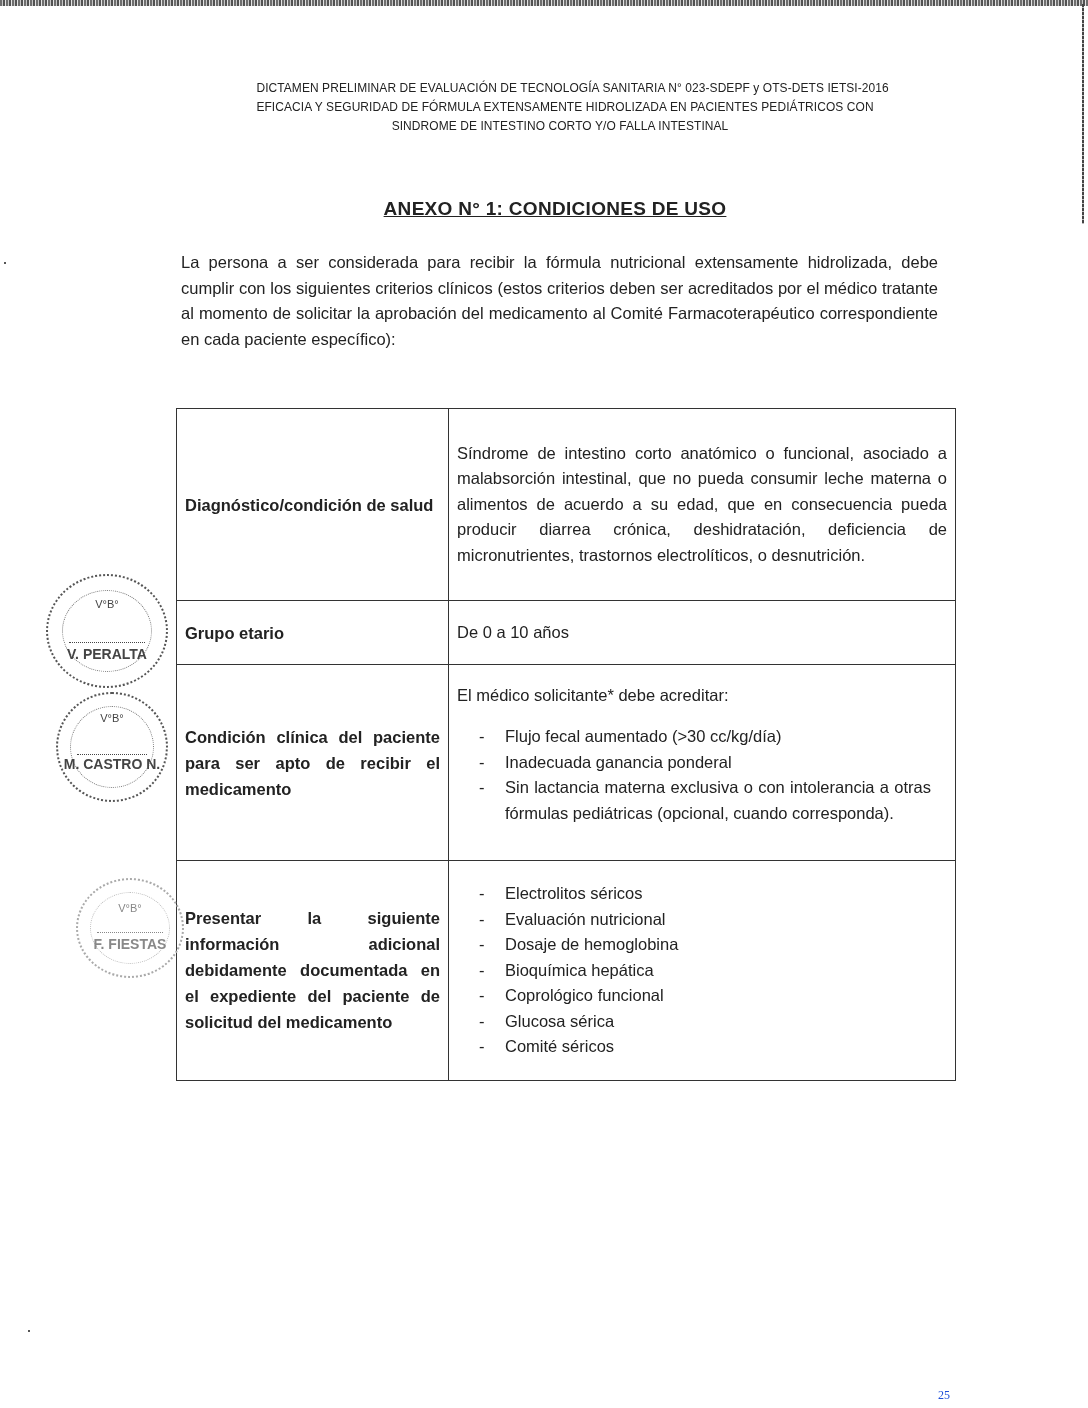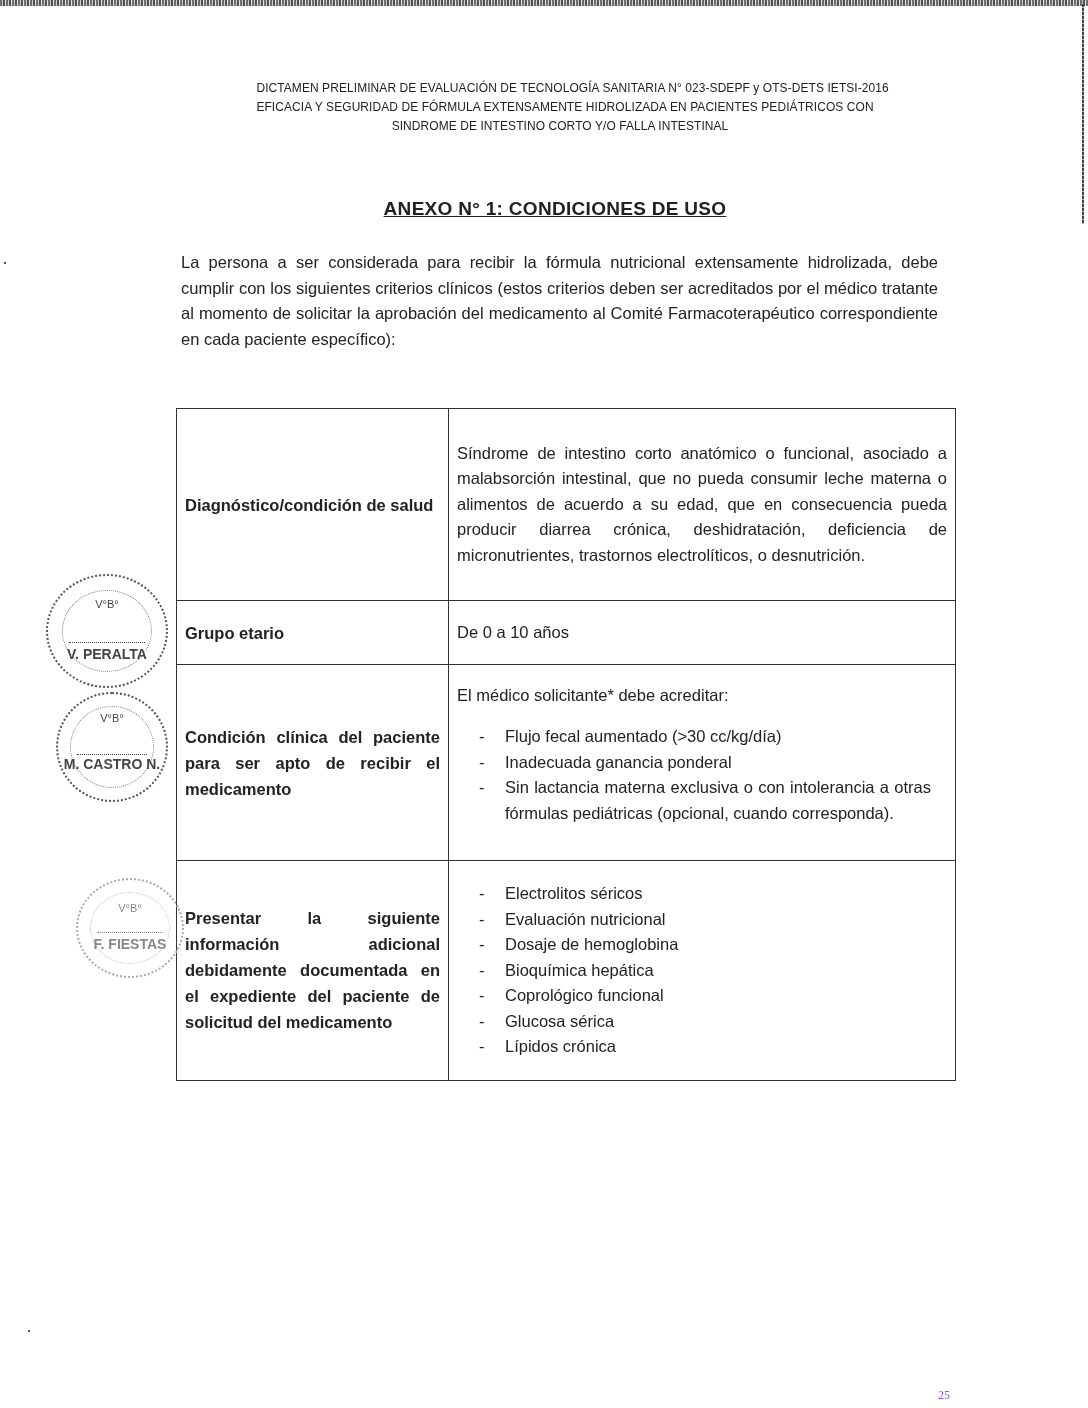--- a/index.html
+++ b/index.html
@@ -22,21 +22,21 @@
   td.val { padding: 4px 8px; line-height: 25.5px; text-align: justify; }
   ul.dash { list-style: none; margin: 16px; padding: 0; }
   ul.dash li { position: relative; padding-left: 32px; text-align: justify; }
   ul.dash li::before { content: "-"; position: absolute; left: 6px; top: 0; }
   .stamp { position: absolute; border-radius: 50%; border: 2px dotted #555; color: #444;
            font-size: 9px; text-align: center; }
   .stamp .inner { position: absolute; border-radius: 50%; border: 1px dotted #777; }
   .stamp .name { position: absolute; left: 0; right: 0; font-size: 14px; font-weight: bold; }
   .stamp .vb { position: absolute; left: 0; right: 0; font-size: 11px; }
   .stamp .line { position: absolute; left: 18%; right: 18%; border-top: 1px dotted #444; }
-  .pageno { position: absolute; left: 938px; top: 1388px; font-family: "Liberation Serif", serif; font-size: 12px; color: #8b5cf6; }
+  .pageno { position: absolute; left: 938px; top: 1388px; font-family: "Liberation Serif", serif; font-size: 12px; color: #1d4ed8; }
   .dot { position: absolute; width: 2px; height: 2px; background: #555; }
 </style>
 </head>
 <body>
 
 <div class="scan-top"></div>
 <div class="scan-right"></div>
 
 <div class="header">
   <div>DICTAMEN PRELIMINAR DE EVALUACIÓN DE TECNOLOGÍA SANITARIA N° 023-SDEPF y OTS-DETS IETSI-2016</div>
@@ -72,21 +72,21 @@
   <tr style="height:196px">
     <td class="lab">Presentar la siguiente información adicional debidamente documentada en el expediente del paciente de solicitud del medicamento</td>
     <td class="val">
       <ul class="dash">
         <li>Electrolitos séricos</li>
         <li>Evaluación nutricional</li>
         <li>Dosaje de hemoglobina</li>
         <li>Bioquímica hepática</li>
         <li>Coprológico funcional</li>
         <li>Glucosa sérica</li>
-        <li>Lípidos crónica</li>
+        <li>Comité séricos</li>
       </ul>
     </td>
   </tr>
 </tbody>
   </table>
 
 <div class="stamp" style="left:46px;top:574px;width:118px;height:110px;">
   <div class="inner" style="left:14px;top:14px;right:14px;bottom:14px;"></div>
   <div class="vb" style="top:22px;">V°B°</div>
   <div class="line" style="top:66px;"></div>

